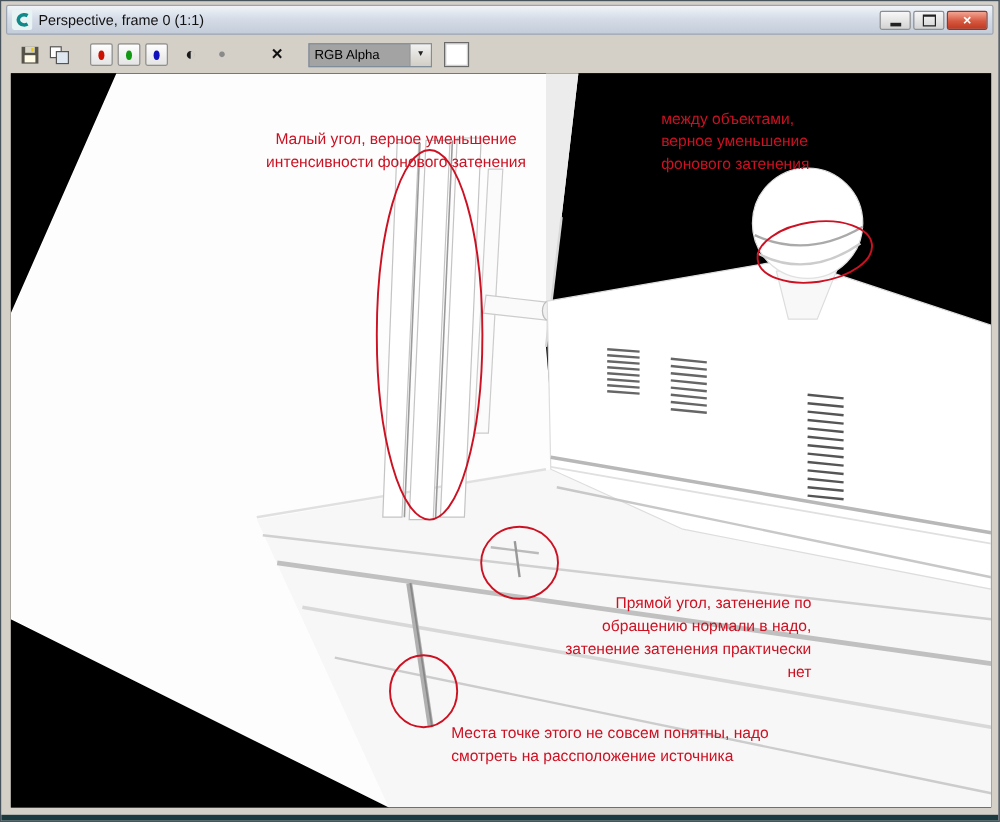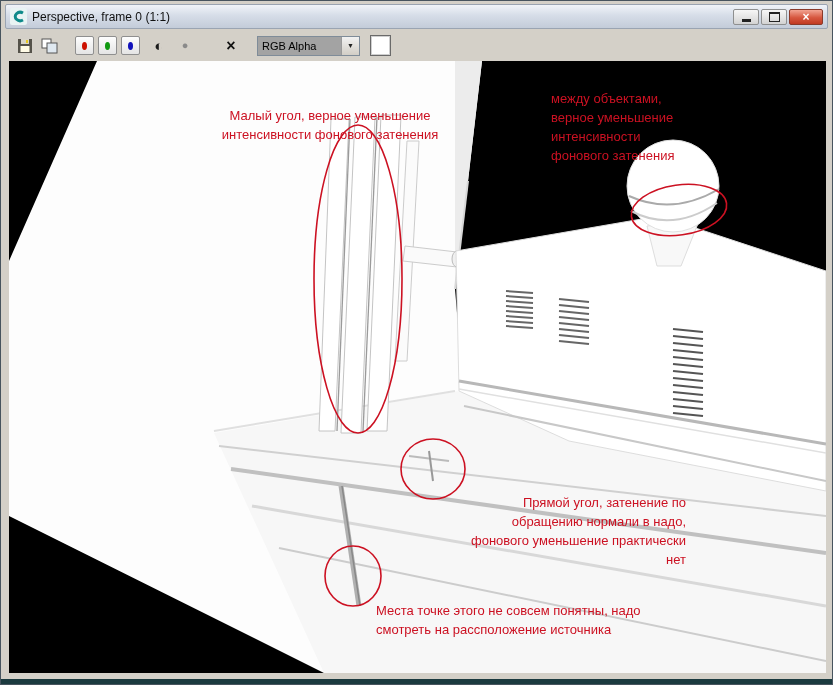--- a/index.html
+++ b/index.html
@@ -196,27 +196,26 @@
       </g>
     </svg>
 
     <div class="ann ann1">
       <div>Малый угол, верное уменьшение</div>
       <div>интенсивности фонового затенения</div>
     </div>
     <div class="ann ann2">
       <div>между объектами,</div>
       <div>верное уменьшение</div>
-      <div>интенсивности</div>
       <div>фонового затенения</div>
     </div>
     <div class="ann ann3">
       <div>Прямой угол, затенение по</div>
       <div>обращению нормали в надо,</div>
-      <div>фонового уменьшение практически</div>
+      <div>затенение затенения практически</div>
       <div>нет</div>
     </div>
     <div class="ann ann4">
       <div>Места точке этого не совсем понятны, надо</div>
       <div>смотреть на рассположение источника</div>
     </div>
   </div>
 
   <div class="bottom-strip"></div>
 </div>

